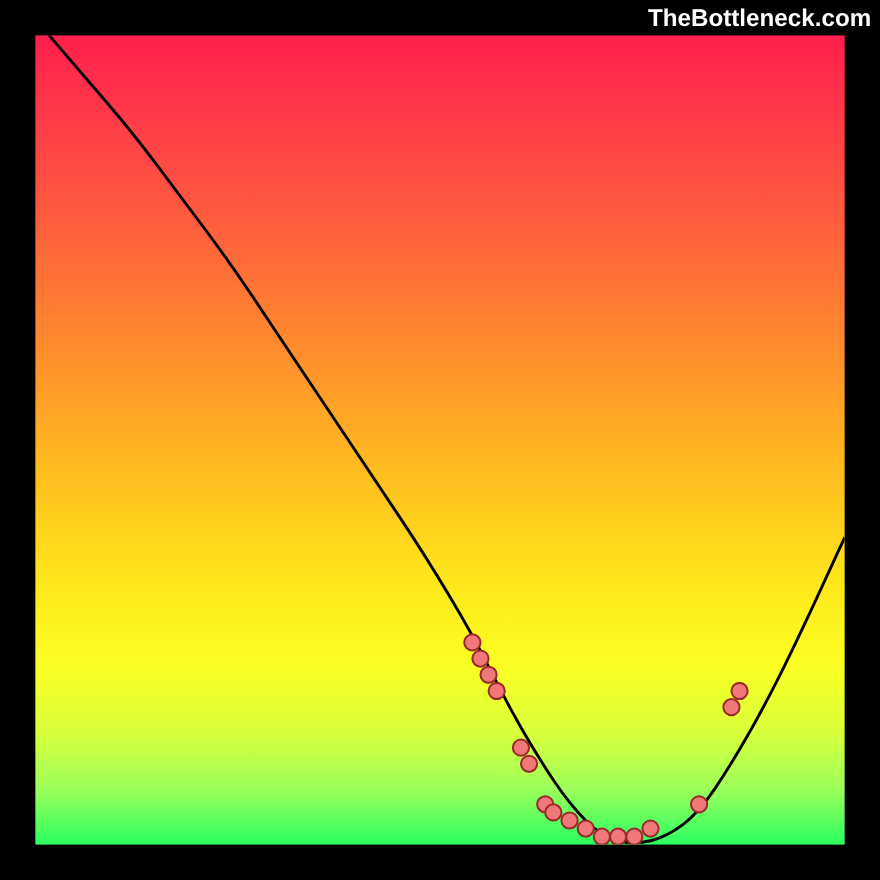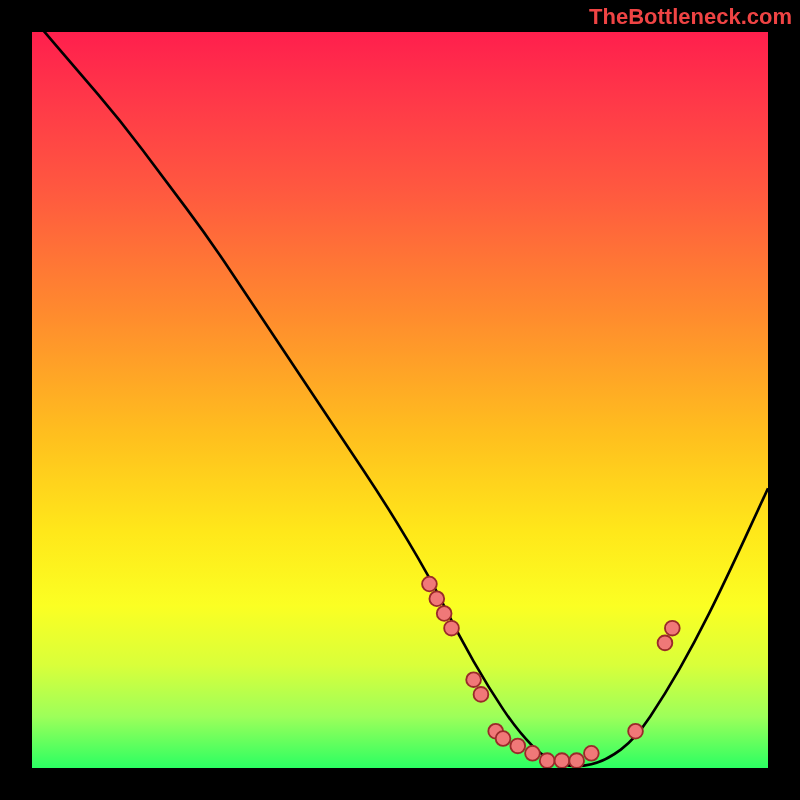--- a/index.html
+++ b/index.html
@@ -14,21 +14,21 @@
   .frame {
     position: relative;
     width: 800px;
     height: 800px;
     background: #000;
   }
   .watermark {
     position: absolute;
     top: 4px;
     right: 8px;
-    color: #ef4444;
+    color: #ffffff;
     font-size: 22px;
     font-weight: 600;
     font-family: Arial, Helvetica, sans-serif;
     z-index: 10;
   }
   .plot {
     position: absolute;
     left: 32px;
     top: 32px;
     width: 736px;

